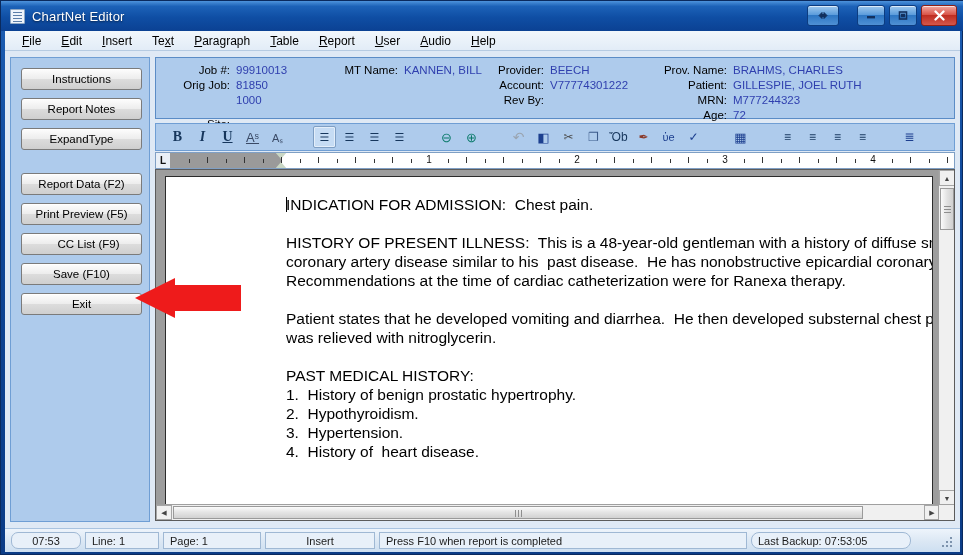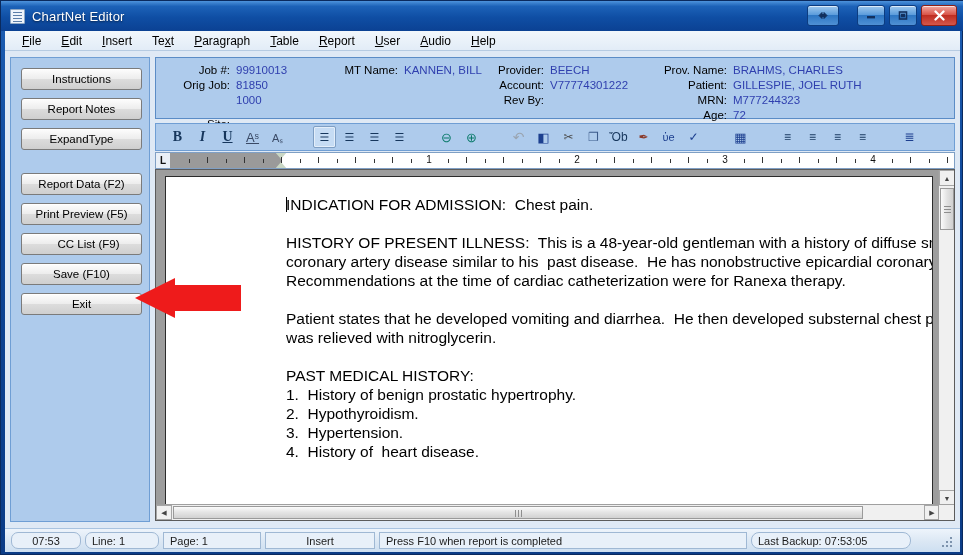--- a/index.html
+++ b/index.html
@@ -482,21 +482,21 @@
     <div class="annot-arrow">
       <svg width="106" height="40" viewBox="0 0 106 40">
         <path d="M106 7 L40 7 L40 0 L0 20 L40 40 L40 33 L106 33 Z" fill="#ee1b1b"></path>
       </svg>
     </div>
 
   </div>
 
   <div class="statusbar" id="statusbar">
     <div class="scell center" style="width: 70px; border-radius: 7px;">07:53</div>
-      <div class="scell" style="width: 74px; border-radius: 7px;">Line:  1</div>
+      <div class="scell" style="width: 74px;">Line:  1</div>
       <div class="scell" style="width: 98px;">Page:  1</div>
       <div class="scell center" style="width: 110px;">Insert</div>
       <div class="scell" style="width: 368px;">Press F10 when report is completed</div>
       <div class="scell" style="width: 160px; border-radius: 8px;">Last Backup: 07:53:05</div>
       <div class="grip">
       <i style="left:8px;top:8px"></i>
         <i style="left:4px;top:8px"></i>
         <i style="left:8px;top:4px"></i>
       <i style="left:0px;top:8px"></i>
         <i style="left:4px;top:4px"></i>

